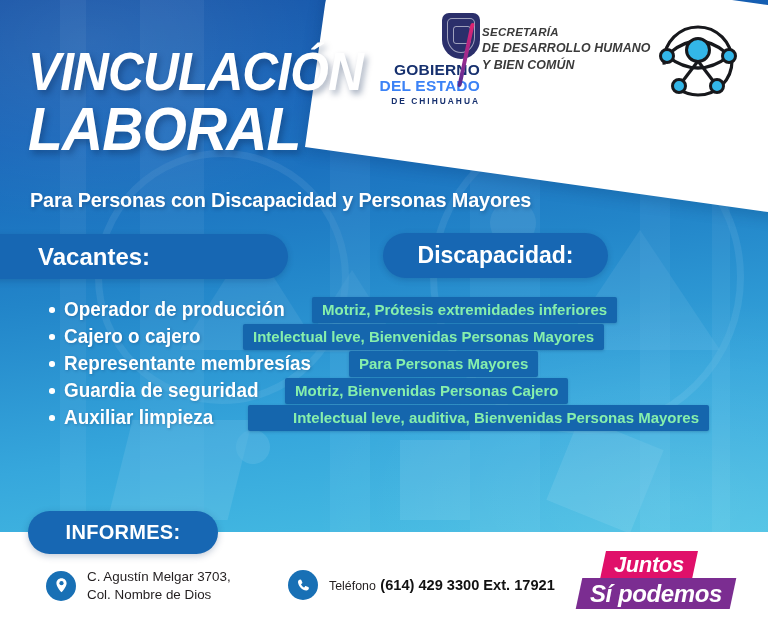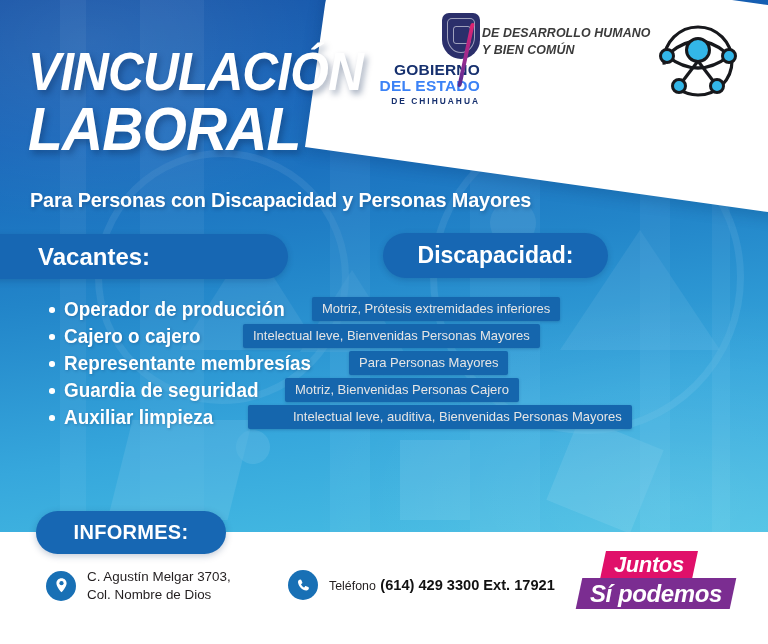--- a/index.html
+++ b/index.html
@@ -93,29 +93,29 @@
   
   .list{position:absolute;left:0;top:296px;width:768px;}
   .row{position:relative;height:27px;display:flex;align-items:center;}
   .bullet{position:absolute;left:49px;top:11px;width:5.5px;height:5.5px;border-radius:50%;background:#fff;}
   .job{
     position:absolute;left:64px;color:#fff;font-weight:bold;font-size:19.5px;
     white-space:nowrap;text-shadow:1px 1px 3px rgba(6,32,74,.25);
     transform:scaleX(.97);transform-origin:left center;
   }
   .tag{
-    position:absolute;color:#e5e5e5;font-weight:normal;font-size:13px;white-space:nowrap;
+    position:absolute;color:#86efac;font-weight:bold;font-size:15px;white-space:nowrap;
     background:#1566ad;padding:4px 10px 5px 10px;border-radius:2px;
     box-shadow:0 1px 3px rgba(8,40,90,.25);
   }
 
   
   .footer{position:absolute;left:0;top:532px;width:768px;height:112px;background:#ffffff;}
   .pill-informes{
-    position:absolute;left:36px;top:511px;width:190px;height:43px;
+    position:absolute;left:28px;top:511px;width:190px;height:43px;
     background:#1767b3;border-radius:26px;color:#fff;font-weight:bold;font-size:20px;
     display:flex;align-items:center;justify-content:center;letter-spacing:.3px;
     box-shadow:0 2px 7px rgba(8,40,90,.25);
   }
   .contact{position:absolute;display:flex;align-items:center;gap:11px;}
   .c-addr{left:46px;top:568px;}
   .c-phone{left:288px;top:570px;}
   .cicon{width:30px;height:30px;border-radius:50%;background:#1870b5;
     display:flex;align-items:center;justify-content:center;flex:0 0 auto;}
   .addr-text{font-size:13.4px;color:#231f20;line-height:1.32;white-space:nowrap;}
@@ -162,20 +162,21 @@
     <div class="shield-wrap">
       <div class="shield"></div>
       <div class="gob-l1">GOBIERNO</div>
       <div class="gob-l2">DEL ESTADO</div>
       <div class="gob-l3">DE CHIHUAHUA</div>
     </div>
 
     <div class="divider-line"></div>
 
     <div class="sec-text">
+      <div class="sec-1">SECRETARÍA</div>
       <div class="sec-2">DE DESARROLLO HUMANO</div>
       <div class="sec-2">Y BIEN COMÚN</div>
     </div>
 
     <div class="neticon">
       <svg width="86" height="86" viewBox="0 0 86 86">
         <circle cx="43" cy="43" r="34" fill="none" stroke="#17181c" stroke-width="3.2" stroke-dasharray="150 28" stroke-dashoffset="75"></circle>
         <path d="M12 38 Q43 62 74 38" fill="none" stroke="#17181c" stroke-width="3.2" stroke-linecap="round"></path>
         <path d="M16 34 Q43 12 70 34" fill="none" stroke="#17181c" stroke-width="3.2" stroke-linecap="round"></path>
         <line x1="43" y1="43" x2="24" y2="68" stroke="#17181c" stroke-width="3.2" stroke-linecap="round"></line>

